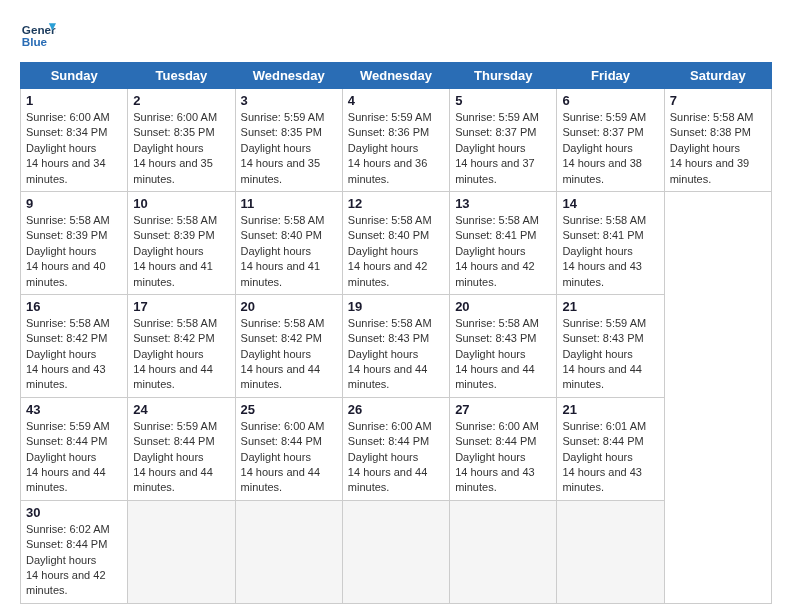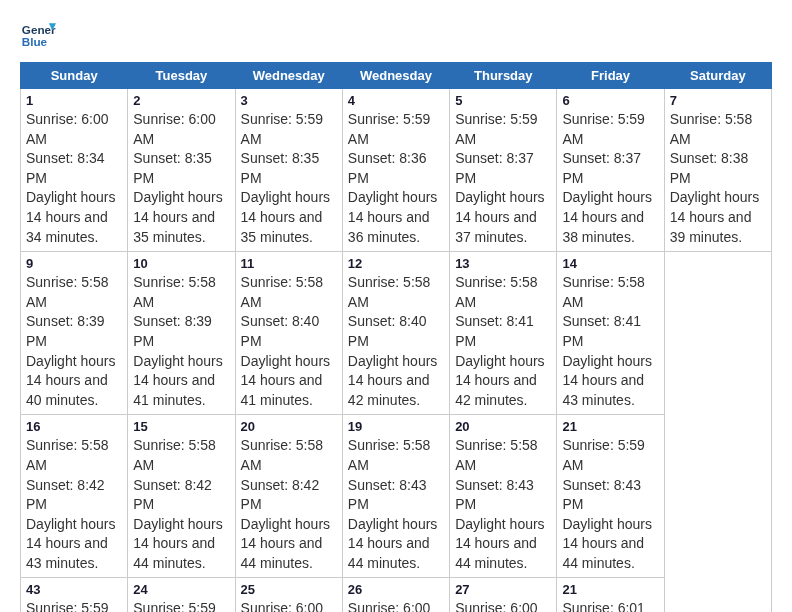--- a/index.html
+++ b/index.html
@@ -73,21 +73,21 @@
       background: #f5f5f5;
     }
     .day-num {
       font-size: 13px;
       font-weight: bold;
       color: #1a1a2e;
       display: block;
       margin-bottom: 2px;
     }
     .cell-text {
-      font-size: 14px;
+      font-size: 11px;
       line-height: 1.4;
       color: #333;
     }
   </style>
 </head>
 <body>
 
 <div class="page">
   <div class="header">
     <div class="logo">
@@ -171,21 +171,21 @@
             <span class="day-num">14</span>
             <div class="cell-text">Sunrise: 5:58 AM<br>Sunset: 8:41 PM<br>Daylight hours<br>14 hours and 43 minutes.</div>
           </td>
         </tr>
         <tr>
           <td>
             <span class="day-num">16</span>
             <div class="cell-text">Sunrise: 5:58 AM<br>Sunset: 8:42 PM<br>Daylight hours<br>14 hours and 43 minutes.</div>
           </td>
           <td>
-            <span class="day-num">15</span>
+            <span class="day-num">17</span>
             <div class="cell-text">Sunrise: 5:58 AM<br>Sunset: 8:42 PM<br>Daylight hours<br>14 hours and 44 minutes.</div>
           </td>
           <td>
             <span class="day-num">20</span>
             <div class="cell-text">Sunrise: 5:58 AM<br>Sunset: 8:42 PM<br>Daylight hours<br>14 hours and 44 minutes.</div>
           </td>
           <td>
             <span class="day-num">19</span>
             <div class="cell-text">Sunrise: 5:58 AM<br>Sunset: 8:43 PM<br>Daylight hours<br>14 hours and 44 minutes.</div>
           </td>
@@ -216,16 +216,27 @@
             <div class="cell-text">Sunrise: 6:00 AM<br>Sunset: 8:44 PM<br>Daylight hours<br>14 hours and 44 minutes.</div>
           </td>
           <td>
             <span class="day-num">27</span>
             <div class="cell-text">Sunrise: 6:00 AM<br>Sunset: 8:44 PM<br>Daylight hours<br>14 hours and 43 minutes.</div>
           </td>
           <td>
             <span class="day-num">21</span>
             <div class="cell-text">Sunrise: 6:01 AM<br>Sunset: 8:44 PM<br>Daylight hours<br>14 hours and 43 minutes.</div>
           </td>
+        </tr>
+        <tr>
+          <td>
+            <span class="day-num">30</span>
+            <div class="cell-text">Sunrise: 6:02 AM<br>Sunset: 8:44 PM<br>Daylight hours<br>14 hours and 42 minutes.</div>
+          </td>
+          <td class="empty"></td>
+          <td class="empty"></td>
+          <td class="empty"></td>
+          <td class="empty"></td>
+          <td class="empty"></td>
         </tr>
       </tbody>
   </table>
 </div>
 
 </body></html>

